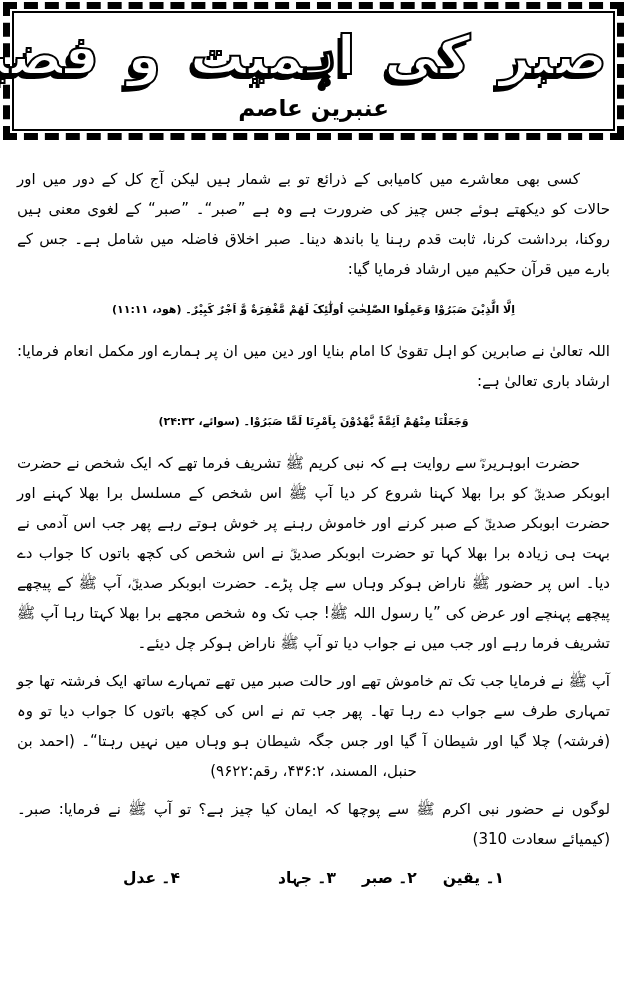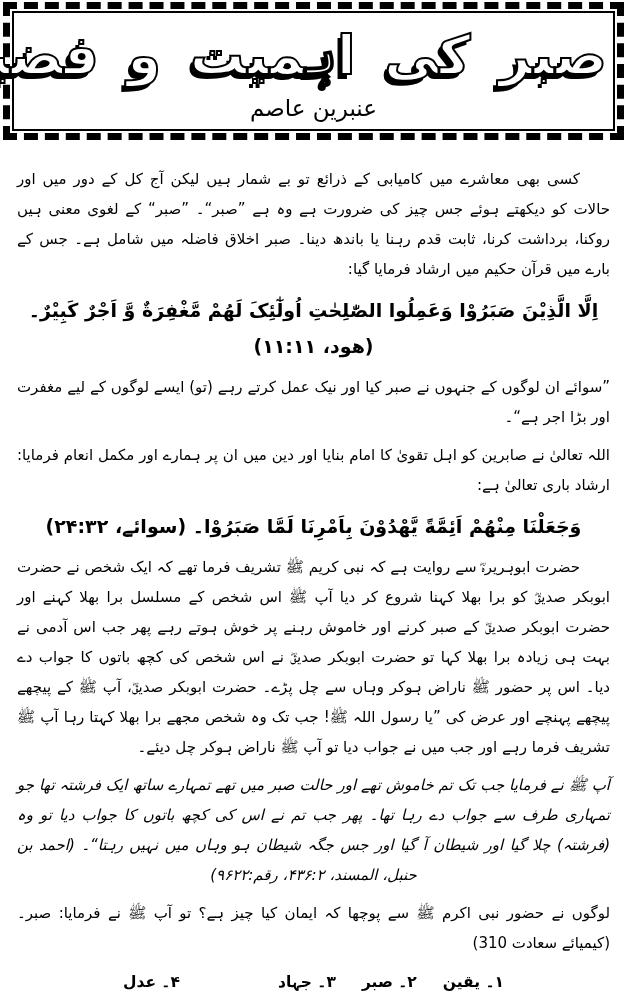--- a/index.html
+++ b/index.html
@@ -37,45 +37,44 @@
     letter-spacing: 1px;
     word-spacing: 10px;
     white-space: nowrap;
     color: #ffffff;
     -webkit-text-stroke: 2px #000000;
     text-shadow: -4px 5px 0 #000000, -1px 1px 0 #000000;
   }
   .author {
     margin-top: 8px;
     font-size: 23px;
-    font-weight: normal;
+    font-weight: bold;
     color: #000000;
   }
   
   .article {
     padding: 8px 9px 0 9px;
     font-size: 15px;
     line-height: 30px;
     text-align: justify;
   }
   .body {
     margin: 8px;
   }
   .indent {
     text-indent: 30px;
   }
   .center-last {
     text-align-last: center;
-    font-style: italic;
   }
   .verse {
     margin: 2px 0;
     text-align: center;
     font-weight: bold;
-    font-size: 19px;
+    font-size: 11px;
     line-height: 36px;
   }
   .pillars {
     display: flex;
     justify-content: center;
     align-items: baseline;
     gap: 26px;
     margin-top: 4px;
     font-weight: bold;
     font-size: 15.5px;
@@ -96,21 +95,20 @@
       <div class="author">عنبرین عاصم</div>
     </div>
   </header>
 
   <article class="article">
 
     <p class="body indent">کسی بھی معاشرے میں کامیابی کے ذرائع تو بے شمار ہیں لیکن آج کل کے دور میں اور حالات کو دیکھتے ہوئے جس چیز کی ضرورت ہے وہ ہے ”صبر“۔ ”صبر“ کے لغوی معنی ہیں روکنا، برداشت کرنا، ثابت قدم رہنا یا باندھ دینا۔ صبر اخلاق فاضلہ میں شامل ہے۔ جس کے بارے میں قرآن حکیم میں ارشاد فرمایا گیا:</p>
 
     <p class="verse">اِلَّا الَّذِيْنَ صَبَرُوْا وَعَمِلُوا الصّٰلِحٰتِ اُولٰٓئِکَ لَهُمْ مَّغْفِرَةٌ وَّ اَجْرٌ کَبِيْرٌ۔ (هود، ۱۱:۱۱)</p>
 
-    <p class="body">”سوائے ان لوگوں کے جنہوں نے صبر کیا اور نیک عمل کرتے رہے (تو) ایسے لوگوں کے لیے مغفرت اور بڑا اجر ہے“۔</p>
 
     <p class="body">اللہ تعالیٰ نے صابرین کو اہل تقویٰ کا امام بنایا اور دین میں ان پر ہمارے اور مکمل انعام فرمایا: ارشاد باری تعالیٰ ہے:</p>
 
     <p class="verse">وَجَعَلْنَا مِنْهُمْ اَئِمَّةً يَّهْدُوْنَ بِاَمْرِنَا لَمَّا صَبَرُوْا۔ (سوائے، ۲۴:۳۲)</p>
 
 
     <p class="body indent">حضرت ابوہریرہؓ سے روایت ہے کہ نبی کریم ﷺ تشریف فرما تھے کہ ایک شخص نے حضرت ابوبکر صدیقؓ کو برا بھلا کہنا شروع کر دیا آپ ﷺ اس شخص کے مسلسل برا بھلا کہنے اور حضرت ابوبکر صدیقؓ کے صبر کرنے اور خاموش رہنے پر خوش ہوتے رہے پھر جب اس آدمی نے بہت ہی زیادہ برا بھلا کہا تو حضرت ابوبکر صدیقؓ نے اس شخص کی کچھ باتوں کا جواب دے دیا۔ اس پر حضور ﷺ ناراض ہوکر وہاں سے چل پڑے۔ حضرت ابوبکر صدیقؓ، آپ ﷺ کے پیچھے پیچھے پہنچے اور عرض کی ”یا رسول اللہ ﷺ! جب تک وہ شخص مجھے برا بھلا کہتا رہا آپ ﷺ تشریف فرما رہے اور جب میں نے جواب دیا تو آپ ﷺ ناراض ہوکر چل دیئے۔</p>
 
     <p class="body center-last">آپ ﷺ نے فرمایا جب تک تم خاموش تھے اور حالت صبر میں تھے تمہارے ساتھ ایک فرشتہ تھا جو تمہاری طرف سے جواب دے رہا تھا۔ پھر جب تم نے اس کی کچھ باتوں کا جواب دیا تو وہ (فرشتہ) چلا گیا اور شیطان آ گیا اور جس جگہ شیطان ہو وہاں میں نہیں رہتا“۔ (احمد بن حنبل، المسند، ۴۳۶:۲، رقم:۹۶۲۲)</p>
 

